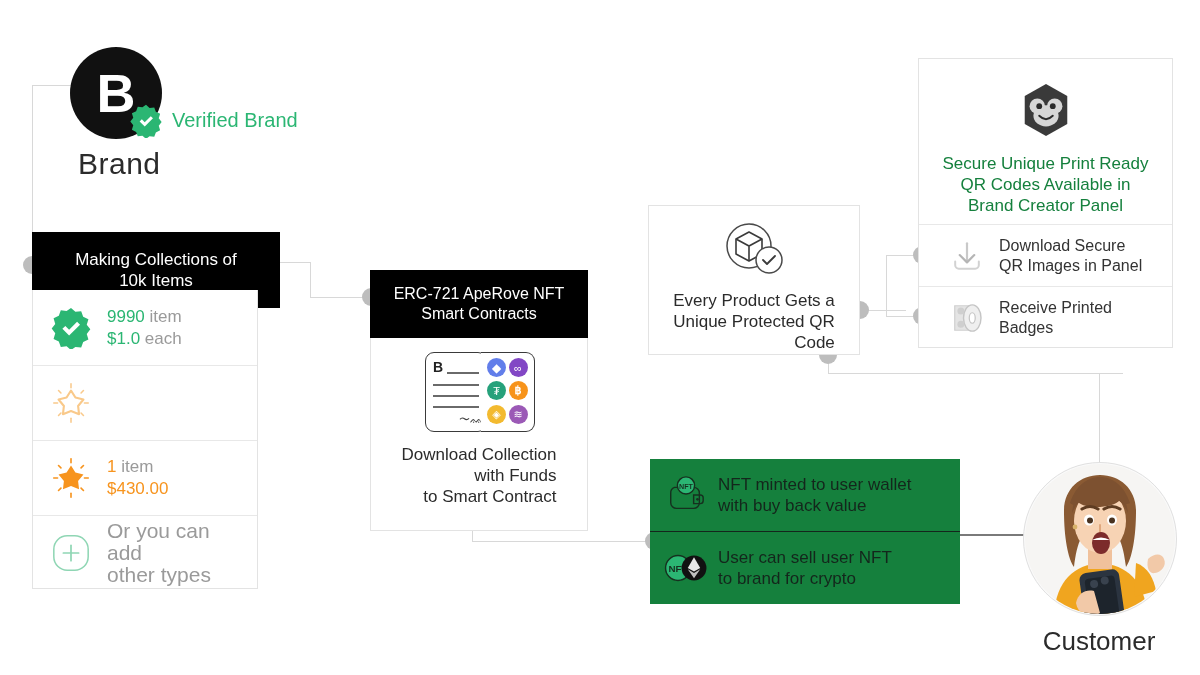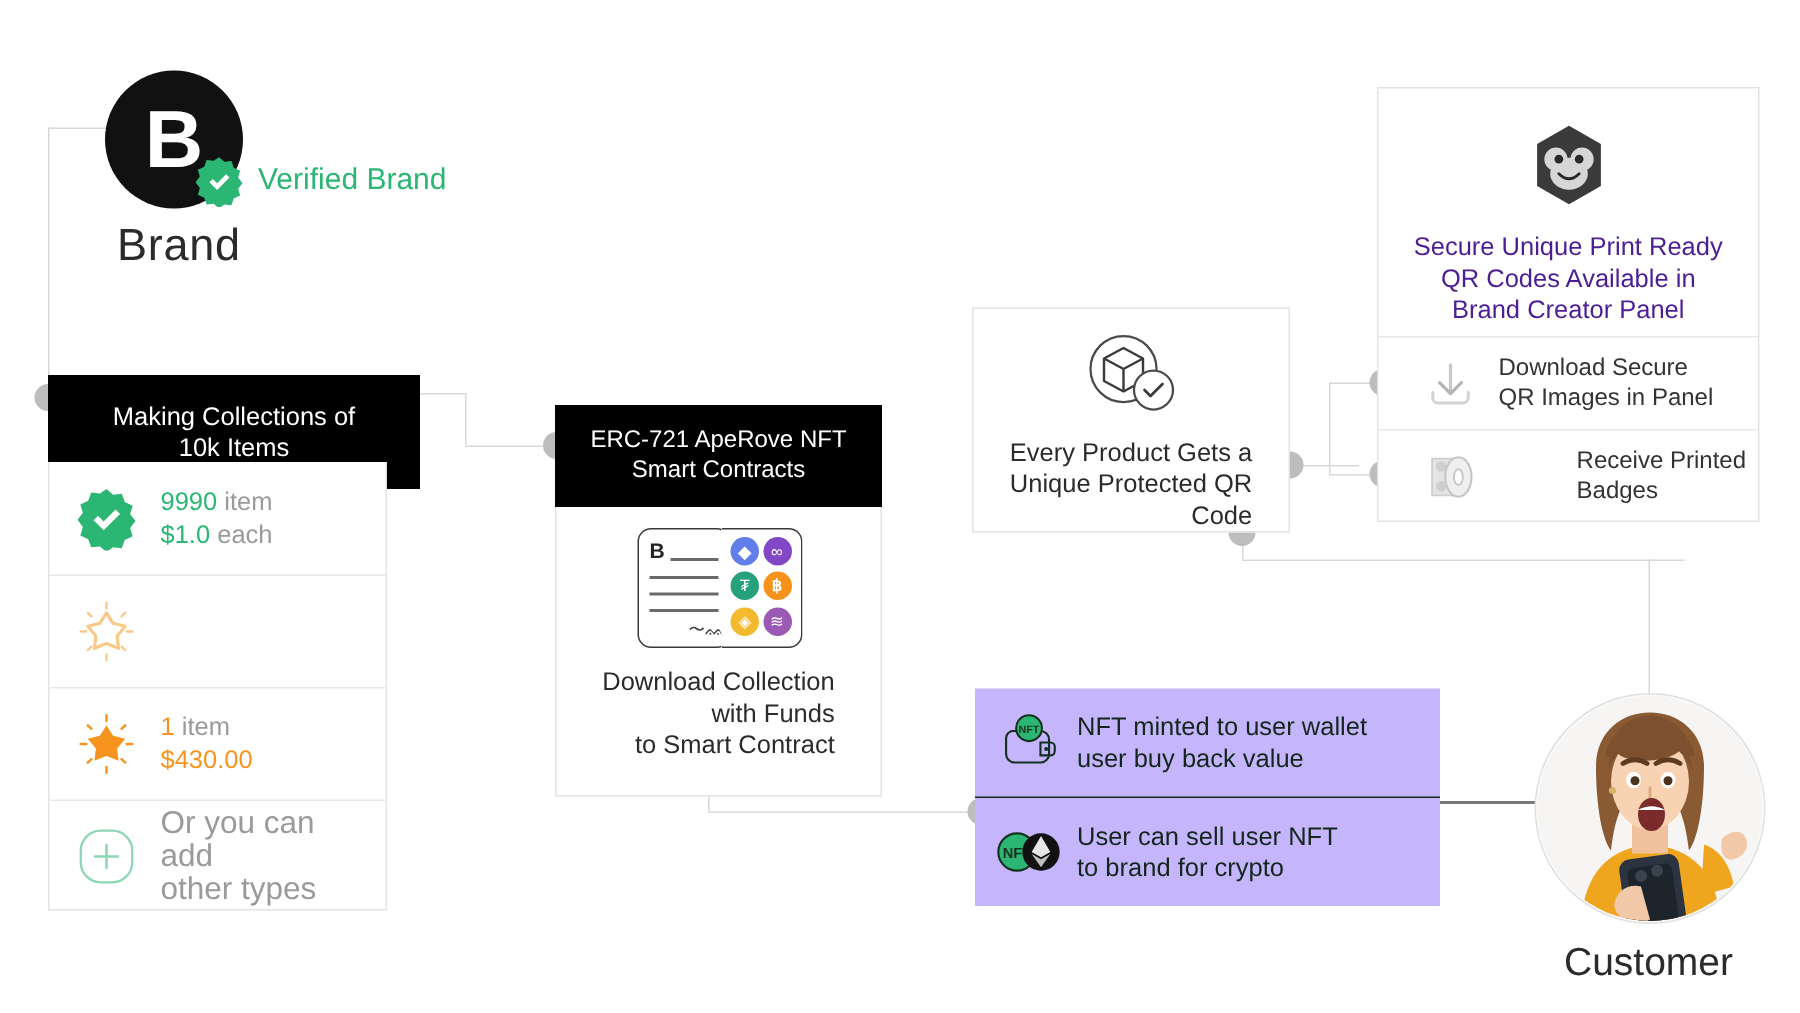--- a/index.html
+++ b/index.html
@@ -14,21 +14,21 @@
   .row{display:flex;align-items:center;box-sizing:border-box;}
   .sep{border-top:1px solid #e8e8e8;}
   .muted{color:#9a9a9a;}
   .grn{color:#2bb673;}
   .org{color:#f7941e;}
   .bold{font-weight:400;}
   .brandname{font-size:30px;color:#2b2b2b;letter-spacing:.5px;}
   .verified{font-size:20px;color:#2bb673;}
   .custname{font-size:26px;color:#2b2b2b;}
   .ctxt{font-size:16px;line-height:20px;color:#3a3a3a;text-align:right;}
-  .gpanel{position:absolute;background:#c4b5fd;box-sizing:border-box;}
+  .gpanel{position:absolute;background:#15803d;box-sizing:border-box;}
   .gtxt{font-size:17px;line-height:21px;color:#14261c;}
   .rtxt{font-size:16px;line-height:20px;color:#333;}
   .hdr3{font-size:16px;line-height:20px;color:#333;text-align:center;}
 </style>
 </head>
 <body>
 
 <div id="stage">
 
   <div class="line" style="left:32px;top:85px;width:100px;height:1px;"></div>
@@ -72,21 +72,21 @@
     <div class="abs" style="left:59px;top:57px;width:34px;height:34px;">
       <svg viewBox="0 0 40 40" width="34" height="34" aria-hidden="true">
         <path fill="#2bb673" d="M20 1l4.2 3.6 5.5-.6 1.9 5.2 5 2.4-1.6 5.3 3.4 4.4-3.4 4.4 1.6 5.3-5 2.4-1.9 5.2-5.5-.6L20 41l-4.2-3.6-5.5.6-1.9-5.2-5-2.4 1.6-5.3L1.6 20.5 5 16.1 3.4 10.8l5-2.4 1.9-5.2 5.5.6z"></path>
         <path fill="#fff" d="M12.5 20.6l2.6-2.6 3.4 3.4 7.1-7.1 2.6 2.6-9.7 9.7z"></path>
       </svg>
     </div>
     <div class="abs verified" style="left:102px;top:62px;white-space:nowrap;">Verified Brand</div>
     <div class="abs brandname" style="left:8px;top:100px;">Brand</div>
   </div>
 
-  <div class="card" style="left:32px;top:250px;width:248px;height:357px;border:none;">
+  <div class="card" style="left:32px;top:232px;width:248px;height:357px;border:none;">
     <div class="blackhdr" style="height:58px;display:flex;flex-direction:column;justify-content:center;">
       <div>Making Collections of</div>
       <div>10k Items</div>
     </div>
     <div class="abs" style="left:0;top:58px;width:226px;height:299px;border:1px solid #e3e3e3;border-top:none;box-sizing:border-box;background:#fff;">
 
       <div class="row" style="height:75px;padding:0 10px 0 12px;">
         <span style="width:52px;flex:none;display:flex;justify-content:center;">
           <svg viewBox="0 0 40 40" width="42" height="42" aria-hidden="true">
             <path fill="#2bb673" d="M20 1l4.2 3.6 5.5-.6 1.9 5.2 5 2.4-1.6 5.3 3.4 4.4-3.4 4.4 1.6 5.3-5 2.4-1.9 5.2-5.5-.6L20 41l-4.2-3.6-5.5.6-1.9-5.2-5-2.4 1.6-5.3L1.6 20.5 5 16.1 3.4 10.8l5-2.4 1.9-5.2 5.5.6z"></path>
@@ -216,40 +216,40 @@
         <svg viewBox="0 0 60 60" width="58" height="58" aria-hidden="true">
           <path d="M30 3l22 12.5v29L30 57 8 44.5v-29z" fill="#3a3a3a"></path>
           <circle cx="21" cy="26" r="8" fill="#d6d6d6"></circle>
           <circle cx="39" cy="26" r="8" fill="#d6d6d6"></circle>
           <ellipse cx="30" cy="36" rx="13" ry="11" fill="#d6d6d6"></ellipse>
           <circle cx="23" cy="26" r="3" fill="#2a2a2a"></circle>
           <circle cx="37" cy="26" r="3" fill="#2a2a2a"></circle>
           <path d="M23 36q7 7 14 0" fill="none" stroke="#2a2a2a" stroke-width="2" stroke-linecap="round"></path>
         </svg>
       </span>
-      <div class="hdr3" style="margin-top:10px;font-size:17px;line-height:21px;color:#4c1d95;">
+      <div class="hdr3" style="margin-top:10px;font-size:17px;line-height:21px;color:#15803d;">
         <div>Secure Unique Print Ready</div>
         <div>QR Codes Available in</div>
         <div>Brand Creator Panel</div>
       </div>
     </div>
     <div class="row sep" style="height:62px;padding:0 8px 0 22px;">
       <span style="width:52px;flex:none;display:flex;justify-content:center;">
         <svg viewBox="0 0 44 44" width="40" height="40" aria-hidden="true">
           <line x1="22" y1="8" x2="22" y2="28" stroke="#c9c9c9" stroke-width="2.4" stroke-linecap="round"></line>
           <path d="M14 21l8 8 8-8" fill="none" stroke="#b5b5b5" stroke-width="2.4" stroke-linecap="round" stroke-linejoin="round"></path>
           <path d="M9 28v4a4 4 0 004 4h18a4 4 0 004-4v-4" fill="none" stroke="#d2d2d2" stroke-width="2.2" stroke-linecap="round"></path>
         </svg>
       </span>
       <span class="rtxt" style="margin-left:6px;">
         <div>Download Secure</div>
         <div>QR Images in Panel</div>
       </span>
     </div>
-    <div class="row sep" style="height:62px;padding:0 8px 0 22px;justify-content:space-between;">
+    <div class="row sep" style="height:62px;padding:0 8px 0 22px;">
       <span style="width:52px;flex:none;display:flex;justify-content:center;">
         <svg viewBox="0 0 48 44" width="42" height="40" aria-hidden="true">
           <path d="M10 8h18v28H10z" fill="#e4e4e4" stroke="#cfcfcf" stroke-width="1.4"></path>
           <ellipse cx="30" cy="22" rx="10" ry="15" fill="#efefef" stroke="#c5c5c5" stroke-width="1.6"></ellipse>
           <ellipse cx="30" cy="22" rx="3.4" ry="6" fill="#fff" stroke="#c5c5c5" stroke-width="1.4"></ellipse>
           <circle cx="17" cy="14" r="4" fill="#cfcfcf"></circle>
           <circle cx="17" cy="29" r="4" fill="#cfcfcf"></circle>
         </svg>
       </span>
       <span class="rtxt" style="margin-left:6px;">
@@ -265,21 +265,21 @@
         <svg viewBox="0 0 48 44" width="46" height="42" aria-hidden="true">
           <path d="M12 14h20a6 6 0 016 6v10a6 6 0 01-6 6H14a6 6 0 01-6-6V20a6 6 0 014-6z" fill="none" stroke="#16301f" stroke-width="1.5"></path>
           <path d="M32 22h7a3 3 0 013 3v3a3 3 0 01-3 3h-7z" fill="none" stroke="#16301f" stroke-width="1.5"></path>
           <circle cx="36" cy="26.5" r="1.4" fill="#16301f"></circle>
           <circle cx="24" cy="12" r="9" fill="#2bb673" stroke="#16301f" stroke-width="1.5"></circle>
           <text x="24" y="15.5" font-size="7.5" font-family="Liberation Sans, sans-serif" font-weight="700" text-anchor="middle" fill="#16301f">NFT</text>
         </svg>
       </span>
       <span class="gtxt" style="margin-left:8px;">
         <div>NFT minted to user wallet</div>
-        <div>user buy back value</div>
+        <div>with buy back value</div>
       </span>
     </div>
     <div class="row" style="height:72px;padding:0 8px 0 12px;border-top:1.5px solid #14261c;">
       <span style="width:48px;flex:none;display:flex;justify-content:center;">
         <svg viewBox="0 0 54 40" width="50" height="40" aria-hidden="true">
           <circle cx="18" cy="20" r="14" fill="#2bb673" stroke="#16301f" stroke-width="1.6"></circle>
           <text x="18" y="24.5" font-size="11" font-family="Liberation Sans, sans-serif" font-weight="700" text-anchor="middle" fill="#16301f">NFT</text>
           <circle cx="36" cy="20" r="14" fill="#111"></circle>
           <path d="M36 8l7 12-7 4-7-4z" fill="#e6e6e6"></path>
           <path d="M36 25.5l7-4-7 10-7-10z" fill="#bfbfbf"></path>

